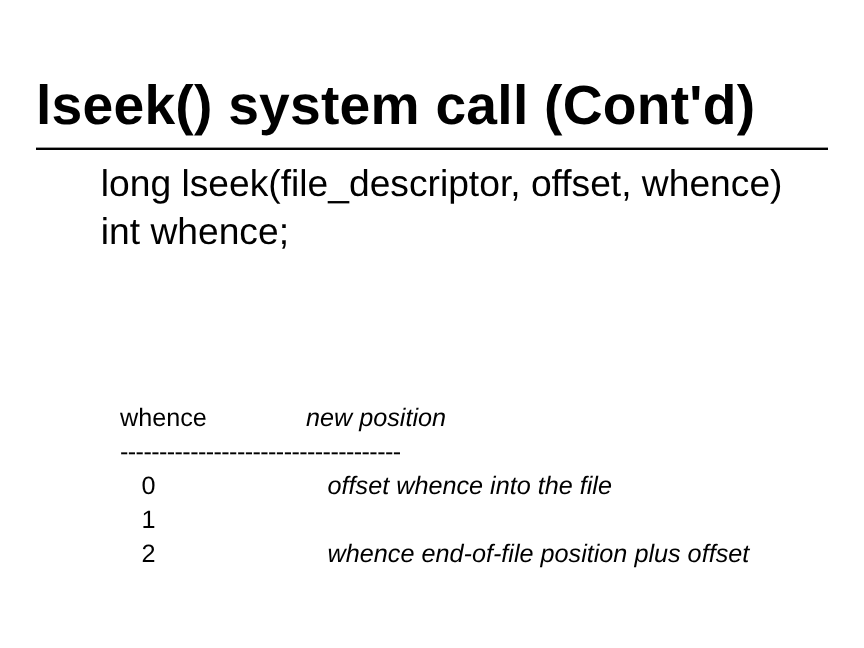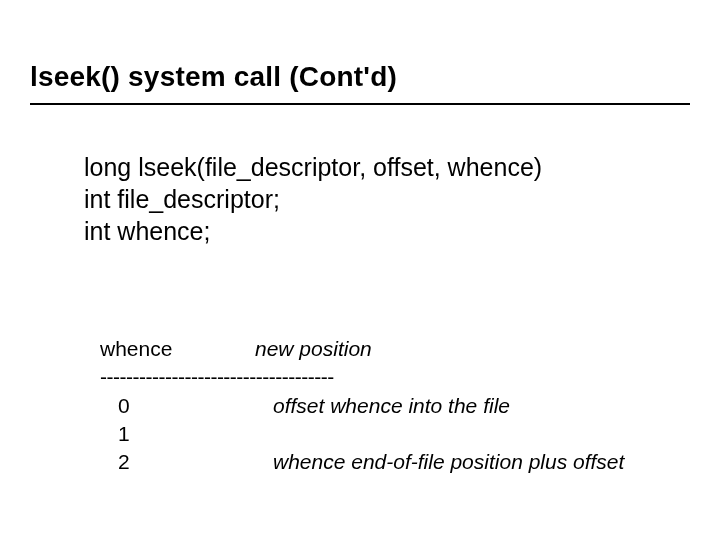--- a/index.html
+++ b/index.html
@@ -18,36 +18,36 @@
     height: 540px;
     box-sizing: border-box;
   }
   .title-wrap {
     position: absolute;
     left: 30px;
     top: 62px;
     width: 660px;
   }
   .title {
-    font-size: 28px;
+    font-size: 46px;
     font-weight: bold;
     line-height: 1.1;
     letter-spacing: 0.2px;
   }
   .title-rule {
     margin-top: 10px;
     height: 2px;
     background: #000000;
     width: 100%;
   }
   .decl-block {
     position: absolute;
     left: 84px;
-    top: 151px;
-    font-size: 25px;
+    top: 133px;
+    font-size: 31px;
     line-height: 1.28;
   }
   .table-block {
     position: absolute;
     left: 100px;
     top: 335px;
     font-size: 21px;
     line-height: 1.35;
   }
   .table-row {
@@ -72,21 +72,20 @@
 
 <div class="slide">
 
   <div class="title-wrap">
     <div class="title">lseek() system call (Cont'd)</div>
     <div class="title-rule"></div>
   </div>
 
   <div class="decl-block">
     <div>long lseek(file_descriptor, offset, whence)</div>
-    <div>int file_descriptor;</div>
     <div>int whence;</div>
   </div>
 
   <div class="table-block">
     <div class="table-row">
       <div class="col-whence">whence</div>
       <div class="col-pos">new position</div>
     </div>
     <div class="sep">------------------------------------</div>
     <div class="table-row">

